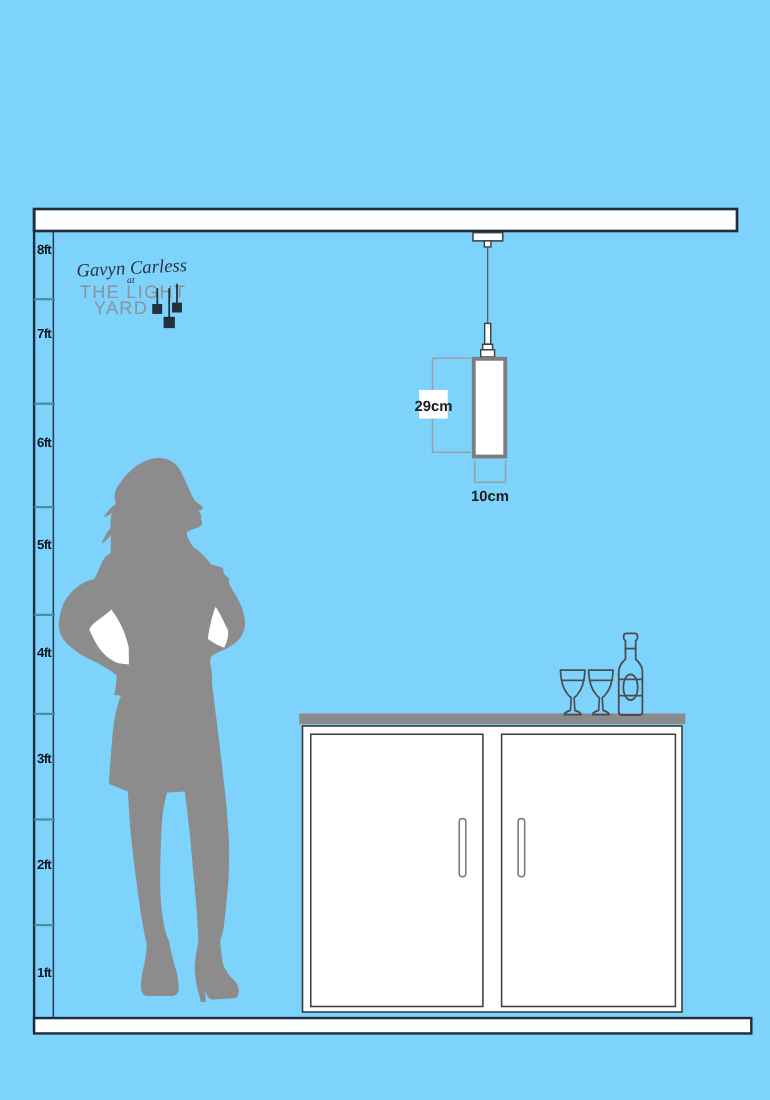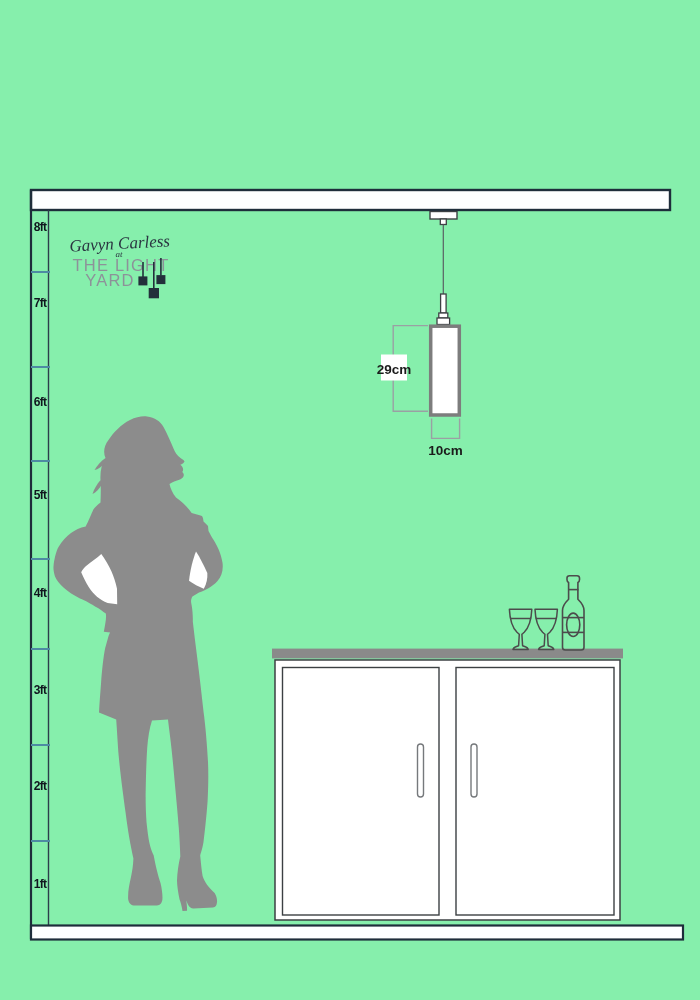--- a/index.html
+++ b/index.html
@@ -1,16 +1,16 @@
 <!DOCTYPE html>
 <html><head>
 <meta charset="utf-8">
 <style>
   html,body{margin:0;padding:0;background:#ffffff;}
-  .page{position:relative;width:700px;height:1000px;background:#86efac;overflow:hidden;font-family:"Liberation Sans",sans-serif;}
+  .page{position:relative;width:700px;height:1000px;background:#7dd3fc;overflow:hidden;font-family:"Liberation Sans",sans-serif;}
 </style>
 </head>
 <body>
 <div class="page">
 <svg width="700" height="1000" viewBox="0 0 700 1000">
 
 <rect x="31" y="190" width="639" height="20" fill="#fdfeff" stroke="#1e2d3b" stroke-width="2.4"></rect>
 
 <line x1="31" y1="190" x2="31" y2="939" stroke="#1e2d3b" stroke-width="2.2"></line>
 

